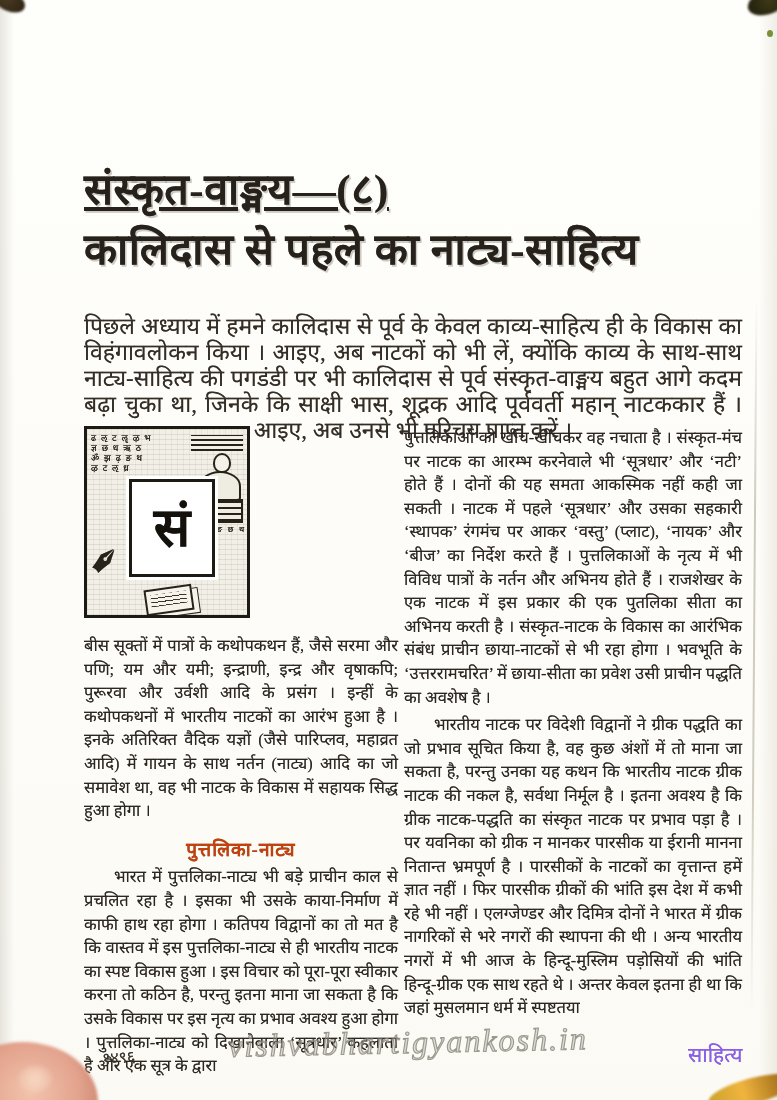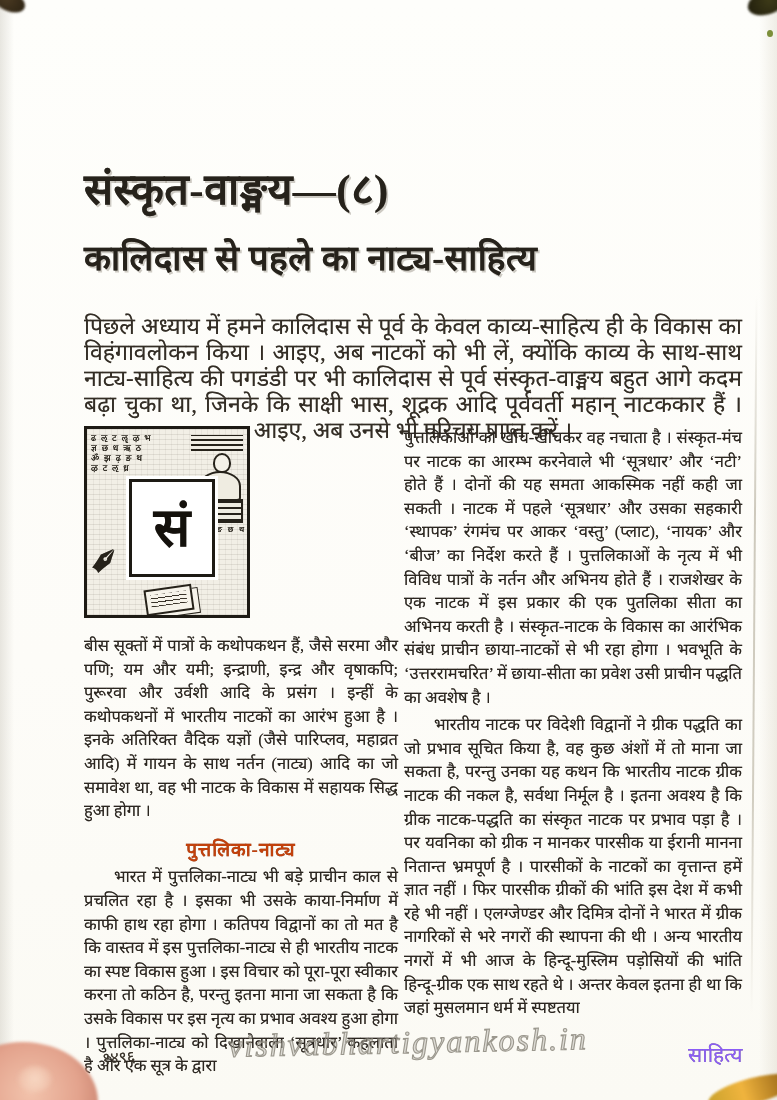--- a/index.html
+++ b/index.html
@@ -28,22 +28,22 @@
     filter:blur(1.6px);}
   .finger-hl{position:absolute;left:18px;top:1066px;width:34px;height:26px;border-radius:50%;
     background:radial-gradient(circle,#f7d7c2,rgba(247,215,194,0));filter:blur(2px);}
   .orange-obj{position:absolute;right:-20px;top:1078px;width:90px;height:26px;
     background:linear-gradient(90deg,#caa22c,#f0b43e 40%,#8a5a10);
     transform:rotate(-18deg);border-radius:40% 60% 40% 60%;filter:blur(1.2px);}
   
   .title{position:absolute;left:84px;font-weight:bold;color:#26221b;
     text-shadow:1.6px 1.8px 0 rgba(125,118,105,.38), 0 0 .6px rgba(38,34,27,.6);
     letter-spacing:.5px;white-space:nowrap;}
-  .title1{top:158px;font-size:43px;}
-  .title2{top:233px;font-size:35px;}
+  .title1{top:158px;font-size:43px;text-decoration:underline;}
+  .title2{top:218px;font-size:43px;}
   
   .intro{position:absolute;left:84px;top:314px;width:658px;
     font-size:23px;line-height:26px;text-align:justify;text-align-last:center;
     color:#332d25;text-shadow:0 0 .4px rgba(51,45,37,.55);}
   
   .col{position:absolute;top:426px;font-size:16.5px;line-height:23.6px;
     text-align:justify;color:#2b2620;text-shadow:0 0 .4px rgba(43,38,32,.5);}
   .col-left{left:84px;width:314px;}
   .col-right{left:404px;width:338px;}
   .row1{display:flex;align-items:center;}

